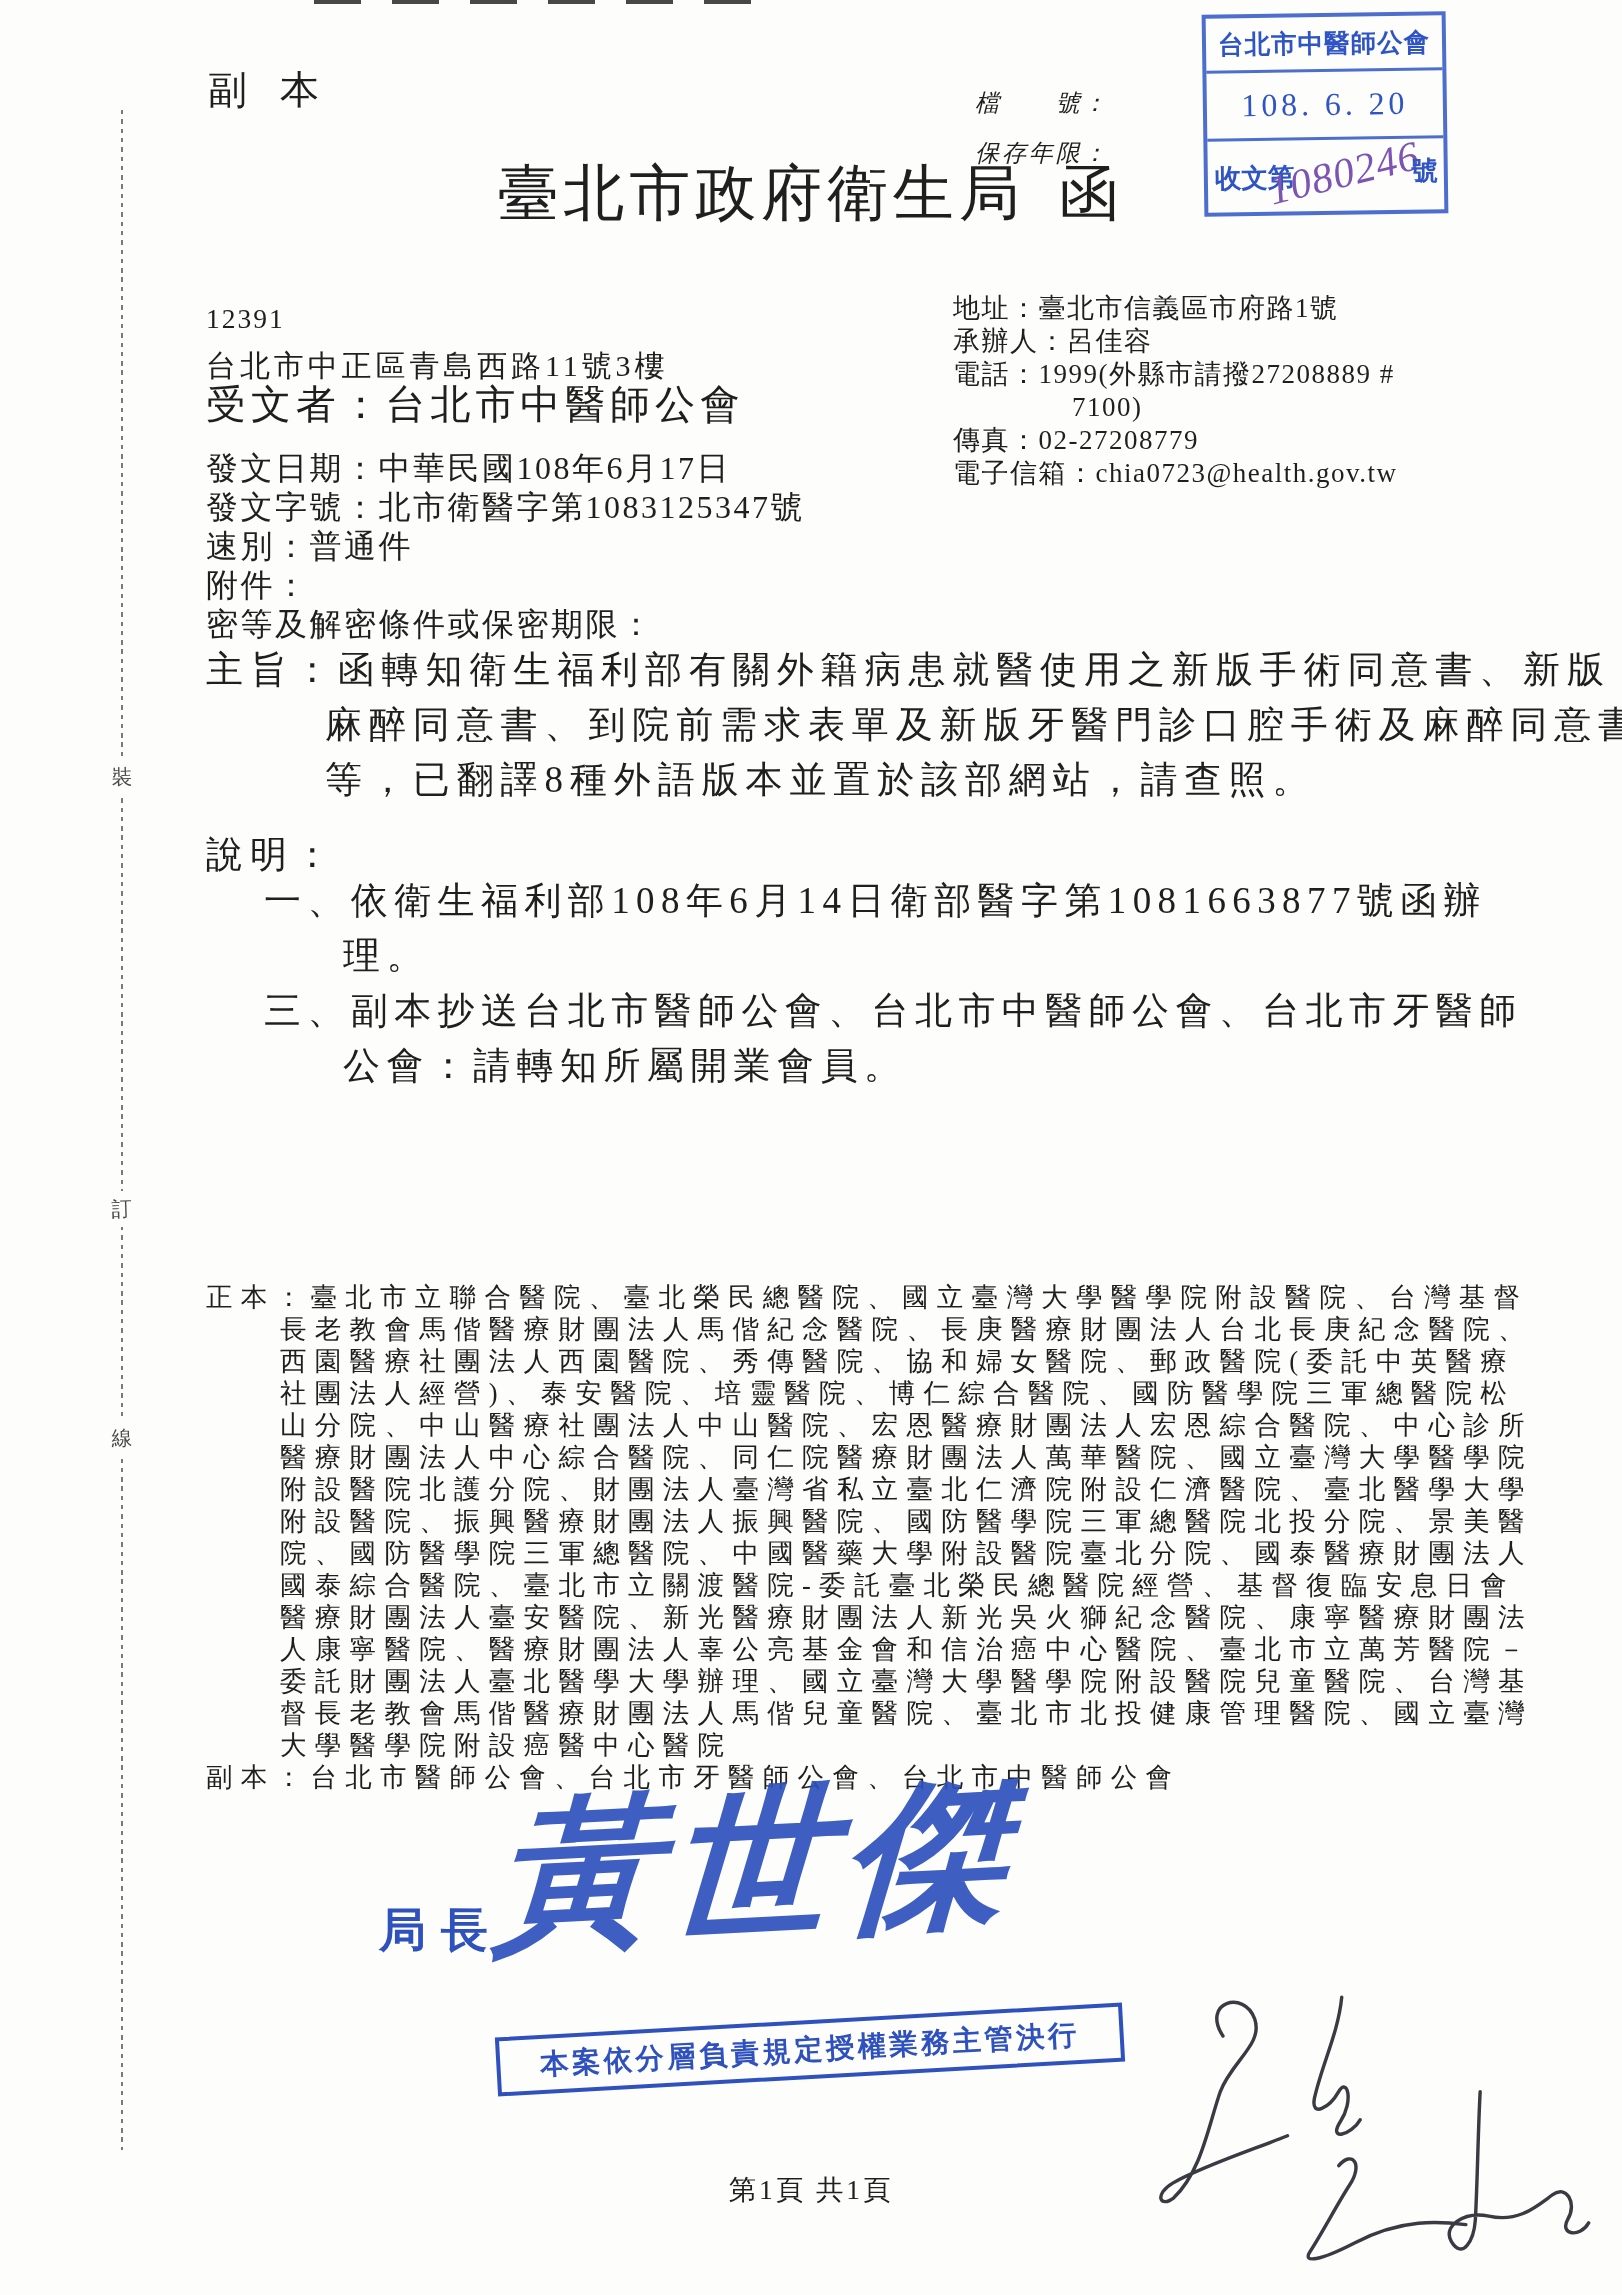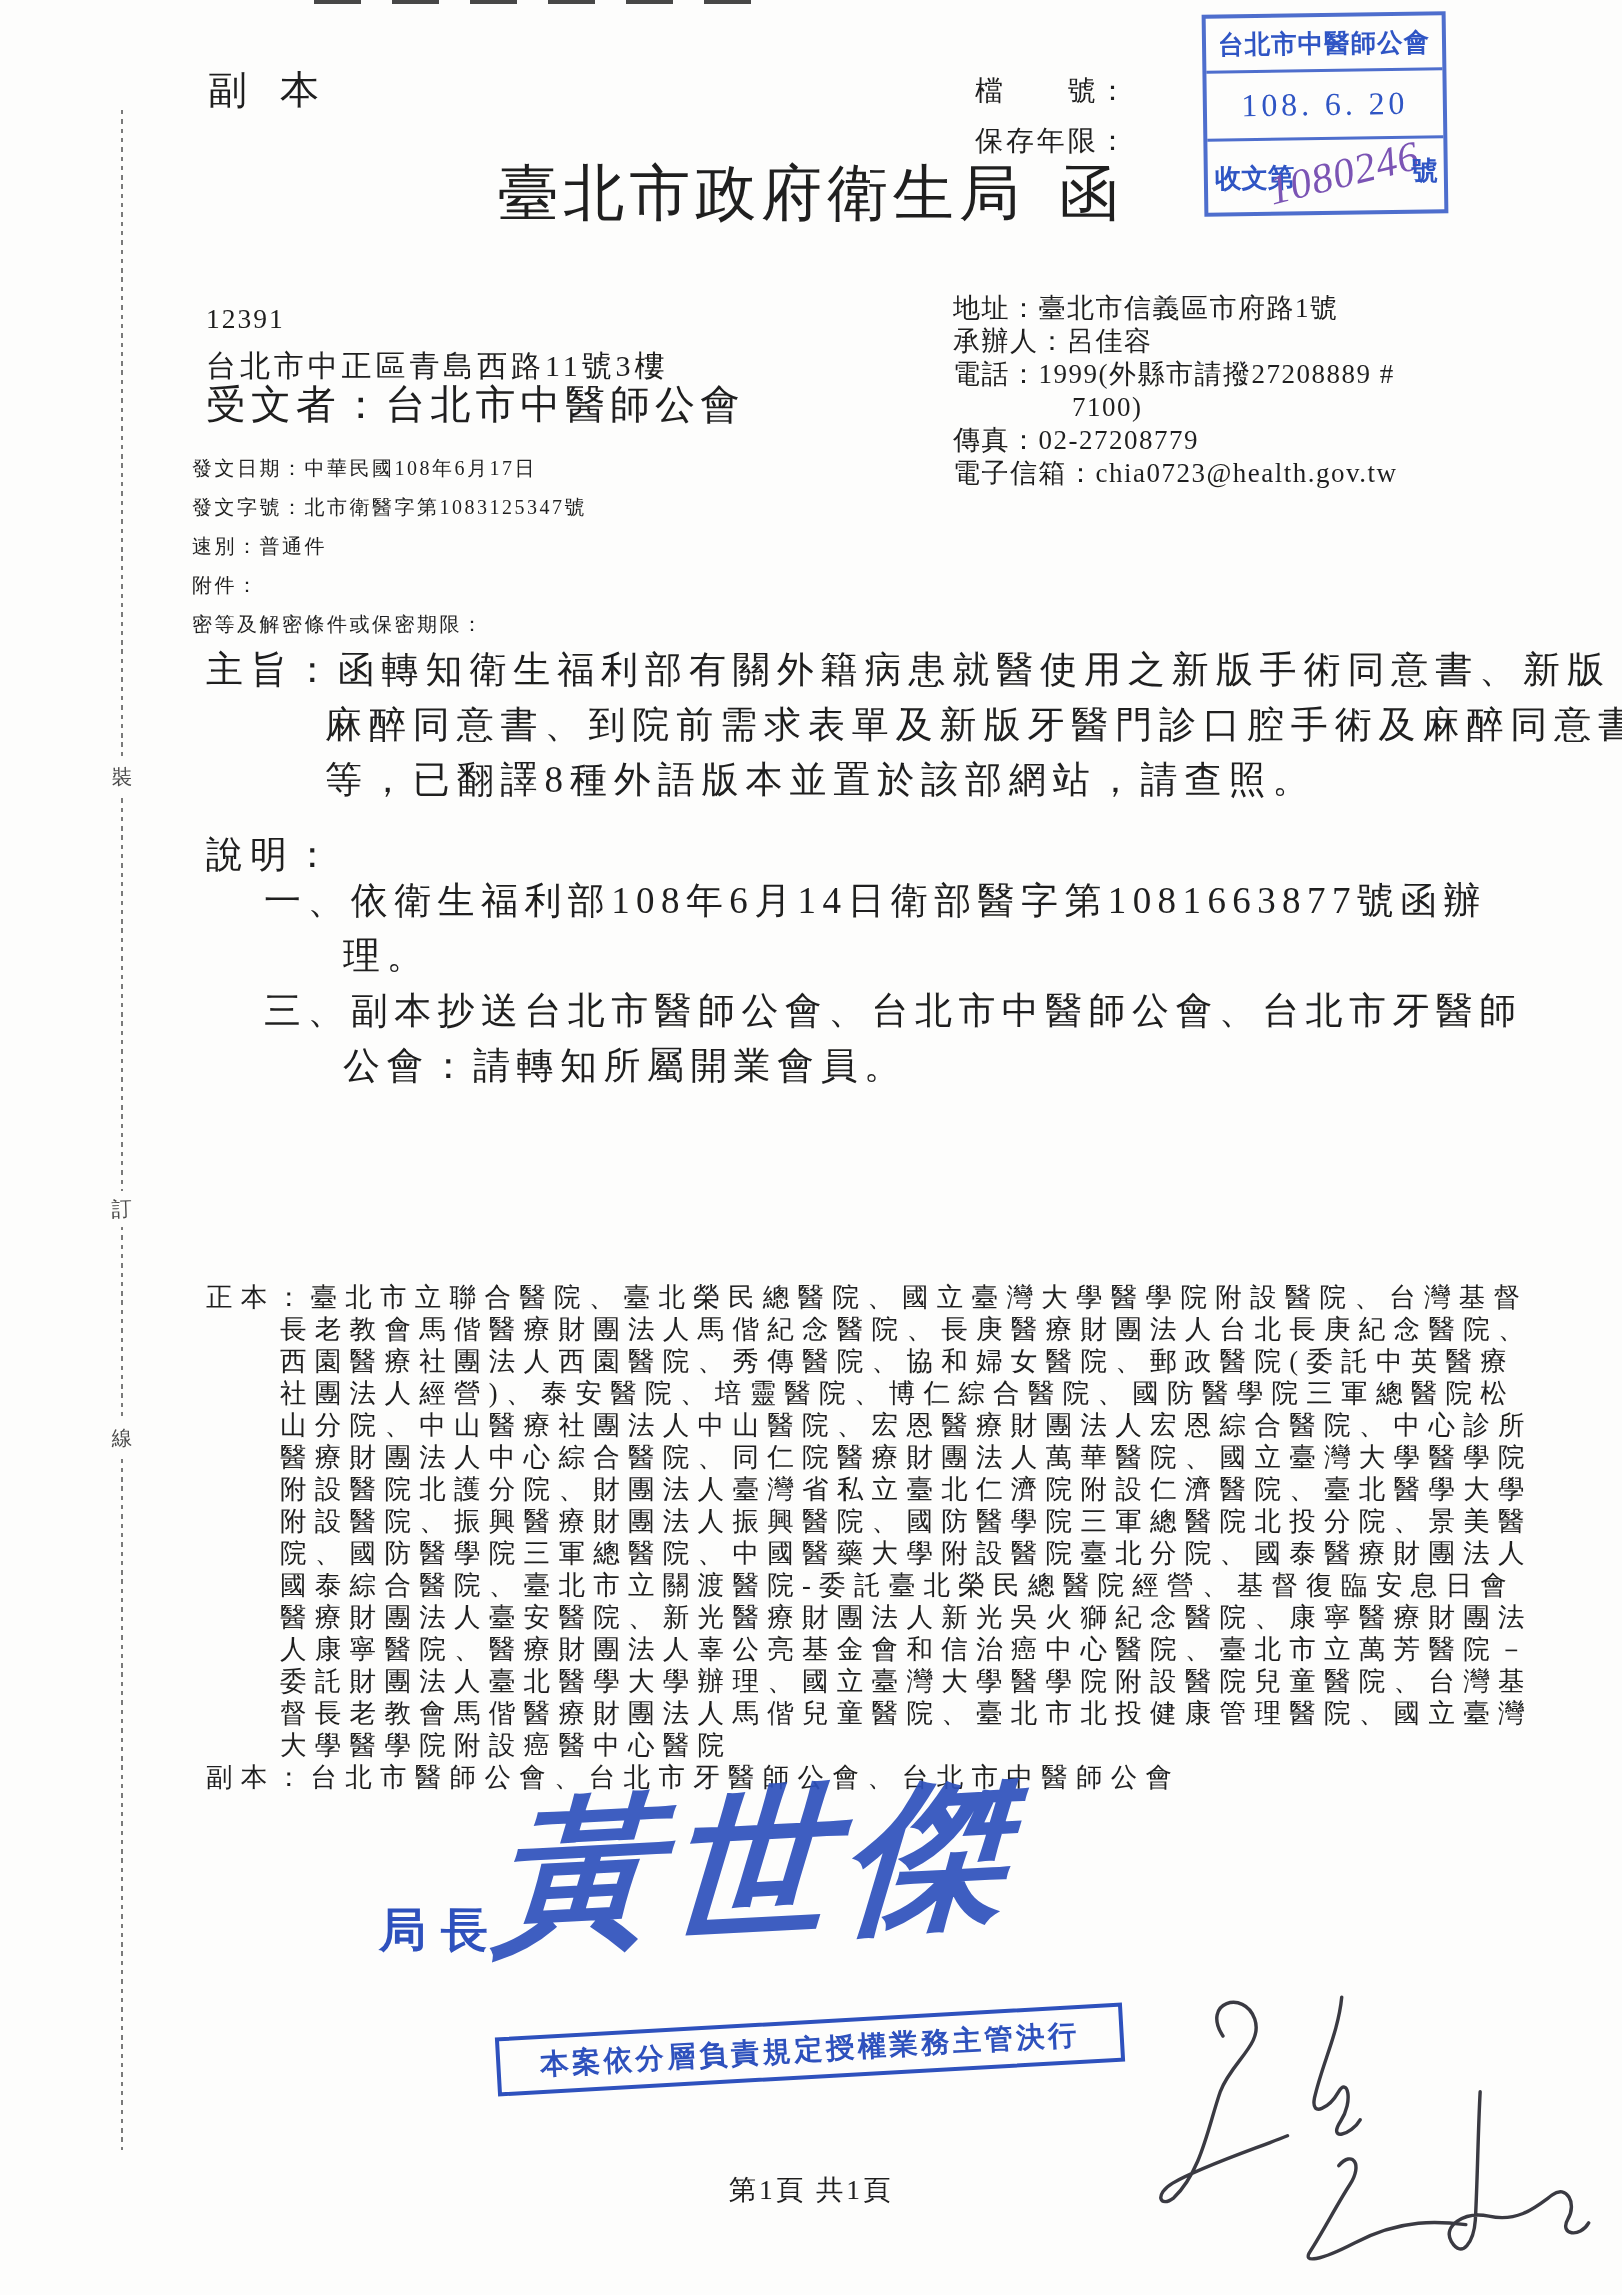--- a/index.html
+++ b/index.html
@@ -16,21 +16,21 @@
     background:repeating-linear-gradient(to right,#1a1a1a 0 47px,transparent 47px 78px); opacity:.8; }
 
   
   .binding-line { left:121px; top:110px; width:2px; height:2040px;
     background:repeating-linear-gradient(to bottom,#7a7a7a 0 4.4px,transparent 4.4px 9.3px); }
   .binding-mark { left:108px; width:27.5px; text-align:center; font-size:20.6px; color:#4a4a4a;
     background:#fdfdfc; padding:3.9px 0; transform:rotate(-2deg); letter-spacing:0; }
 
   .copy-label { left:208px; top:63px; font-size:39px; letter-spacing:33px; }
 
-  .filing-labels { left:975px; top:66px; font-size:28px; line-height:50px; letter-spacing:2.9px; }
+  .filing-labels { left:975px; top:78px; font-size:24px; line-height:50px; letter-spacing:2.9px;font-style:italic; }
 
   
   .stamp { left:1203px; top:12.8px; width:244px; height:202px; box-sizing:border-box;
     border:4.9px solid rgba(47,85,196,.85); transform:rotate(-.8deg); color:#2f55c4; }
   .stamp-row1 { height:52px; border-bottom:3.4px solid rgba(47,85,196,.85);
     display:flex; align-items:center; justify-content:center; font-size:25.5px; font-weight:bold; letter-spacing:1px; }
   .stamp-row2 { height:65px; border-bottom:3.4px solid rgba(47,85,196,.85);
     display:flex; align-items:center; justify-content:center; font-size:32px; letter-spacing:3.9px; }
   .stamp-row3 { position:relative; height:69px; font-size:26.5px; font-weight:bold; }
   .stamp-receipt-prefix { position:absolute; left:6.9px; top:18.6px; }
@@ -42,21 +42,21 @@
   .doc-title .gap { display:inline-block; width:34px; }
 
   .postal-code { left:206px; top:303px; font-size:27.5px; letter-spacing:2px; }
   .recipient-address { left:206px; top:346px; font-size:30px; letter-spacing:3.9px; }
   .recipient-line { left:206px; top:377px; font-size:40px; letter-spacing:4.9px; }
 
   .contact { left:953px; top:292px; width:652px; font-size:27px; line-height:33px; letter-spacing:1.5px; }
   .contact div { white-space:nowrap; }
   .contact .cont { padding-left:119px; }
 
-  .meta { left:192px; top:449px; font-size:20px; line-height:39px; letter-spacing:2.5px; }
+  .meta { left:206px; top:449px; font-size:32px; line-height:39px; letter-spacing:2.5px; }
 
   .subject { left:206px; top:642px; width:1324px; font-size:37px; line-height:55px;
     letter-spacing:6.9px; padding-left:119px; text-indent:-119px; }
 
   .explain-label { left:206px; top:830px; font-size:37px; letter-spacing:6.9px; }
   .explain-items { left:264px; top:873px; width:1263px; font-size:37px; line-height:55px; letter-spacing:6.4px; }
   .explain-items .item { padding-left:79px; text-indent:-79px; }
 
   .dist { left:206px; top:1281px; width:1327px; font-size:26.5px; line-height:32px; letter-spacing:8.3px; }
   .dist .block { padding-left:74px; text-indent:-74px; }

